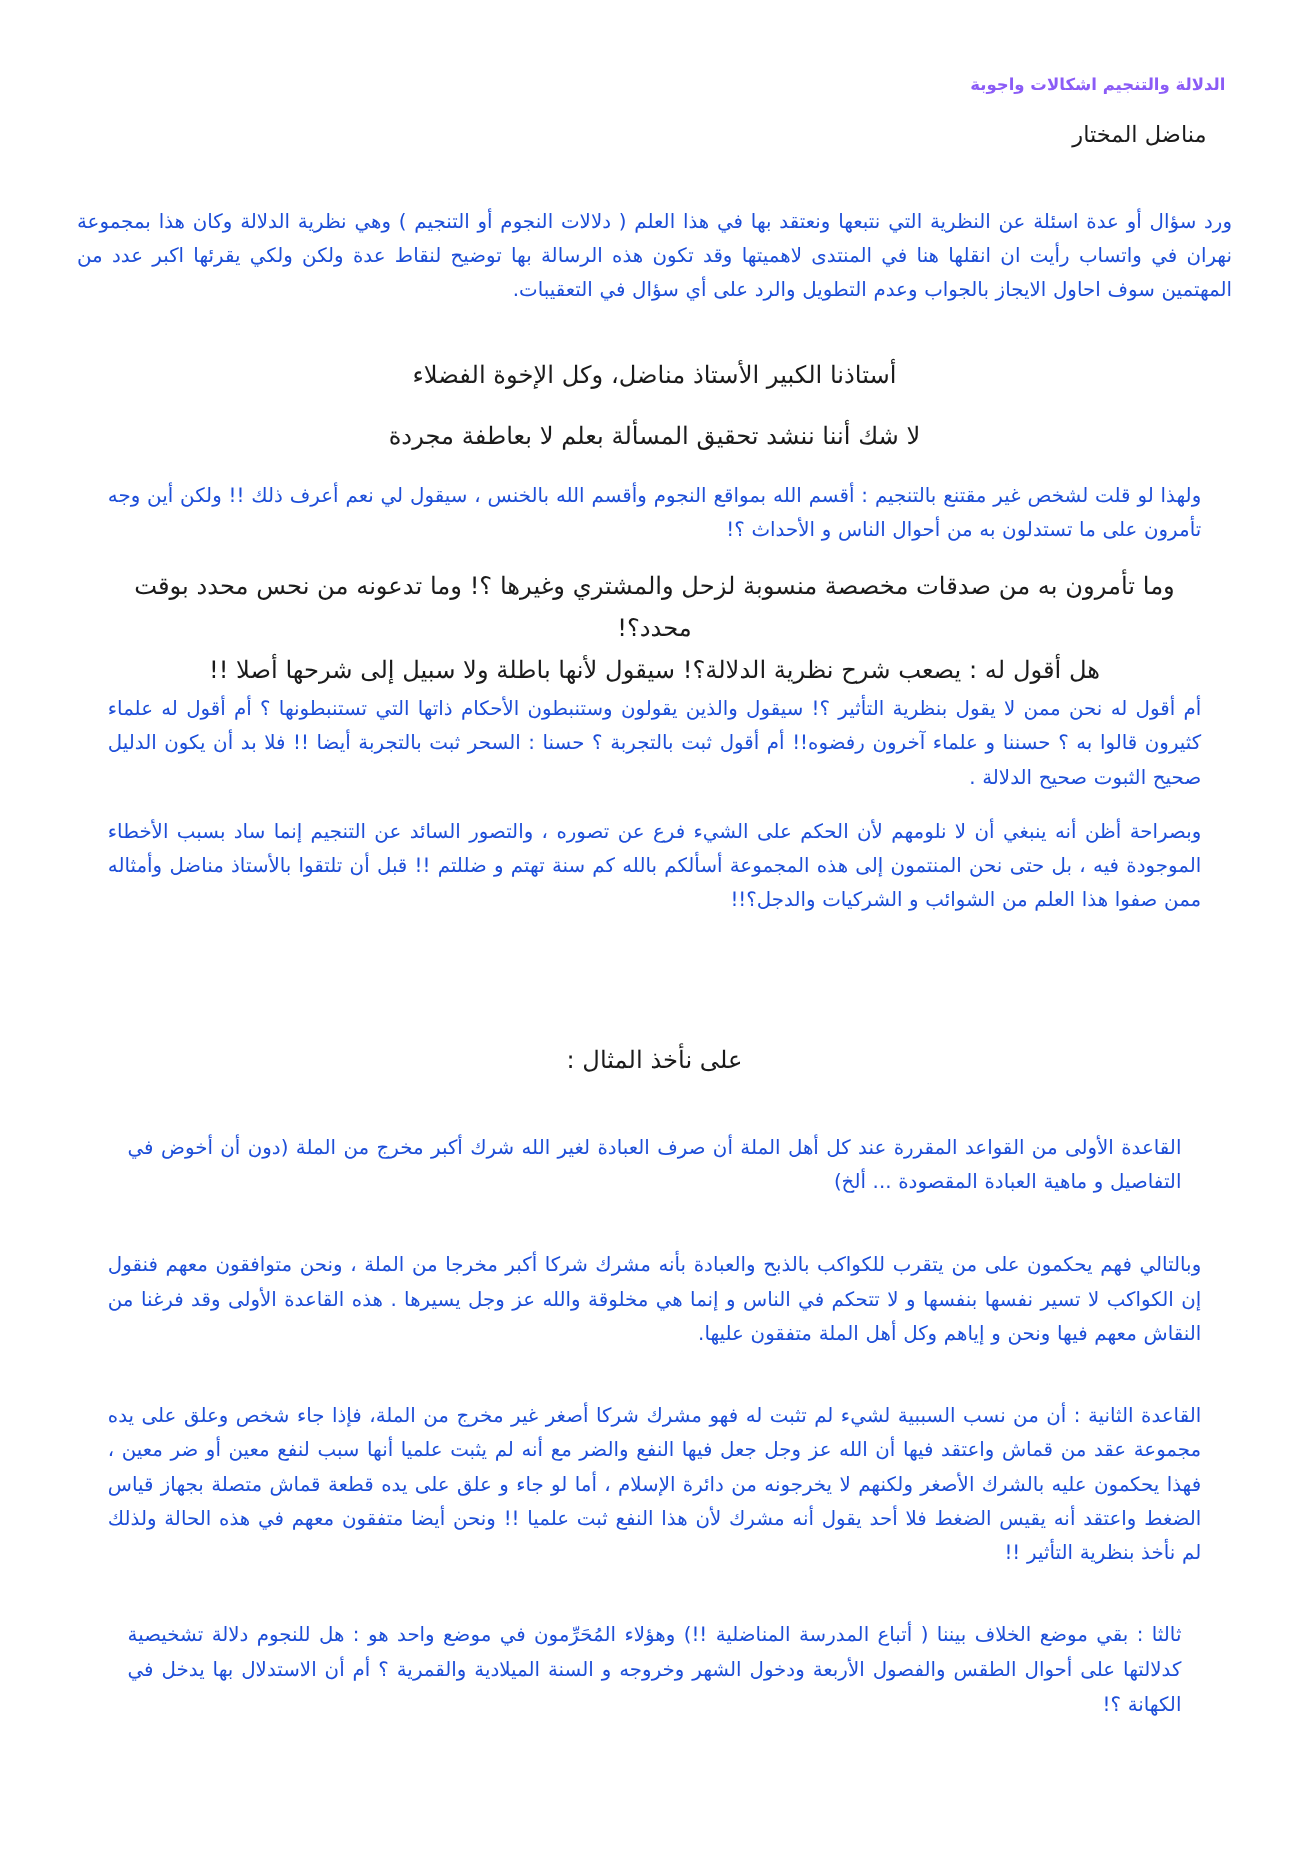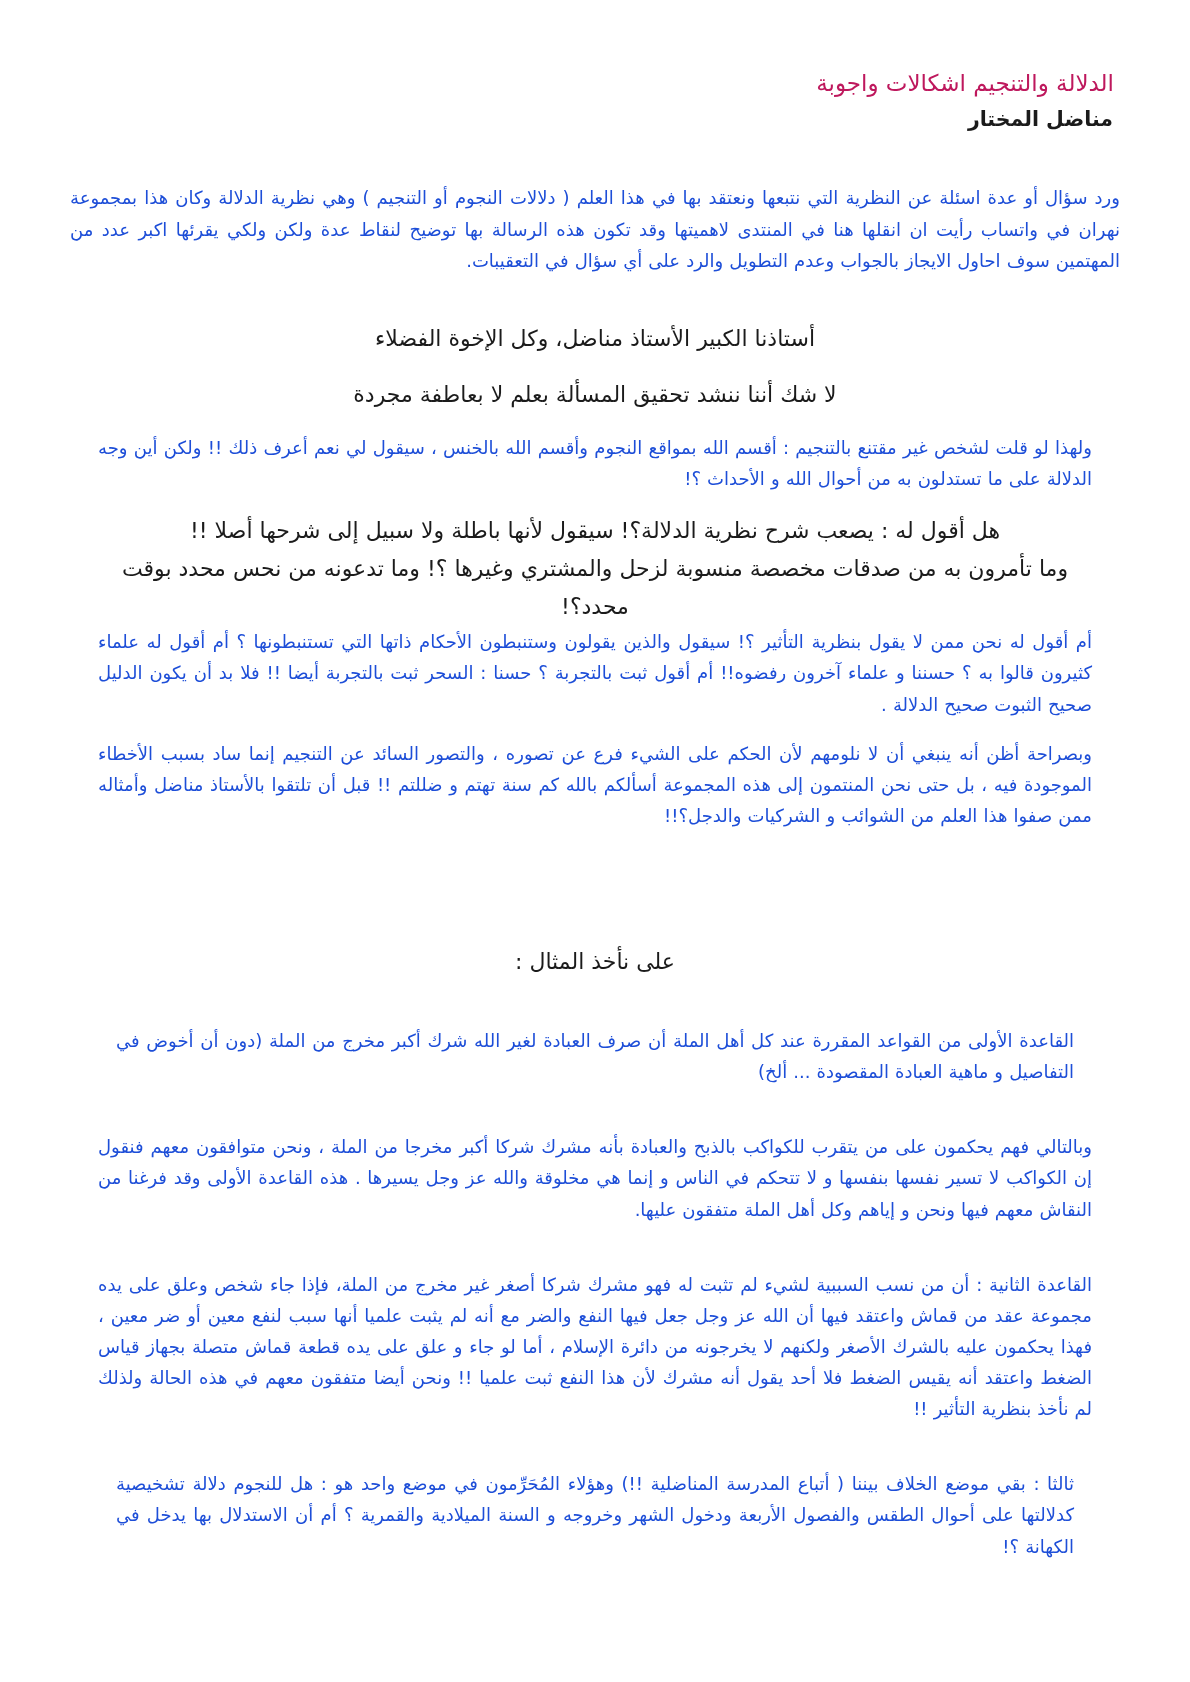--- a/index.html
+++ b/index.html
@@ -24,33 +24,33 @@
     background: #ffffff;
     direction: rtl;
   }
   
   .doc-header {
     text-align: right;
     margin: 0 0 0 0;
     padding-top: 10px;
   }
   .doc-title {
-    font-size: 23px;
+    font-size: 15px;
     line-height: 1.62;
-    font-weight: 400;
-    color: #be185d;
+    font-weight: 700;
+    color: #8b5cf6;
     margin: 0;
     padding-right: 6px;
   }
   .doc-author {
     font-size: 20.5px;
     line-height: 1.62;
-    font-weight: 700;
+    font-weight: 400;
     color: #1b1b1b;
-    margin: 1px;
+    margin: 17px;
     padding-right: 6px;
   }
   
   .body-block {
     margin-top: 46px;
   }
   p.para {
     margin: 0;
     font-size: 18px;
     line-height: 1.73;
@@ -96,24 +96,24 @@
 
     <div class="indent-block">
       <p class="line-center">أستاذنا الكبير الأستاذ مناضل، وكل الإخوة الفضلاء</p>
       <div class="gap-sm"></div>
       <p class="line-center">لا شك أننا ننشد تحقيق المسألة بعلم لا بعاطفة مجردة</p>
     </div>
 
     <div class="gap-sm"></div>
 
     <div class="indent-block-wide">
-      <p class="para">ولهذا لو قلت لشخص غير مقتنع بالتنجيم : أقسم الله بمواقع النجوم وأقسم الله بالخنس ، سيقول لي نعم أعرف ذلك !! ولكن أين وجه الدلالة على ما تستدلون به من أحوال الله و الأحداث ؟!</p>
+      <p class="para">ولهذا لو قلت لشخص غير مقتنع بالتنجيم : أقسم الله بمواقع النجوم وأقسم الله بالخنس ، سيقول لي نعم أعرف ذلك !! ولكن أين وجه تأمرون على ما تستدلون به من أحوال الناس و الأحداث ؟!</p>
       <div class="gap-sm"></div>
+      <p class="line-center">وما تأمرون به من صدقات مخصصة منسوبة لزحل والمشتري وغيرها ؟! وما تدعونه من نحس محدد بوقت محدد؟!</p>
       <p class="line-center">هل أقول له : يصعب شرح نظرية الدلالة؟! سيقول لأنها باطلة ولا سبيل إلى شرحها أصلا !!</p>
-      <p class="line-center">وما تأمرون به من صدقات مخصصة منسوبة لزحل والمشتري وغيرها ؟! وما تدعونه من نحس محدد بوقت محدد؟!</p>
       <p class="para">أم أقول له نحن ممن لا يقول بنظرية التأثير ؟! سيقول والذين يقولون وستنبطون الأحكام ذاتها التي تستنبطونها ؟ أم أقول له علماء كثيرون قالوا به ؟ حسننا و علماء آخرون رفضوه!! أم أقول ثبت بالتجربة ؟ حسنا : السحر ثبت بالتجربة أيضا !! فلا بد أن يكون الدليل صحيح الثبوت صحيح الدلالة .</p>
     </div>
 
     <div class="gap-sm"></div>
 
     <div class="indent-block-wide">
       <p class="para">وبصراحة أظن أنه ينبغي أن لا نلومهم لأن الحكم على الشيء فرع عن تصوره ، والتصور السائد عن التنجيم إنما ساد بسبب الأخطاء الموجودة فيه ، بل حتى نحن المنتمون إلى هذه المجموعة أسألكم بالله كم سنة تهتم و ضللتم !! قبل أن تلتقوا بالأستاذ مناضل وأمثاله ممن صفوا هذا العلم من الشوائب و الشركيات والدجل؟!!</p>
     </div>
 
     <div class="gap-xl"></div>

